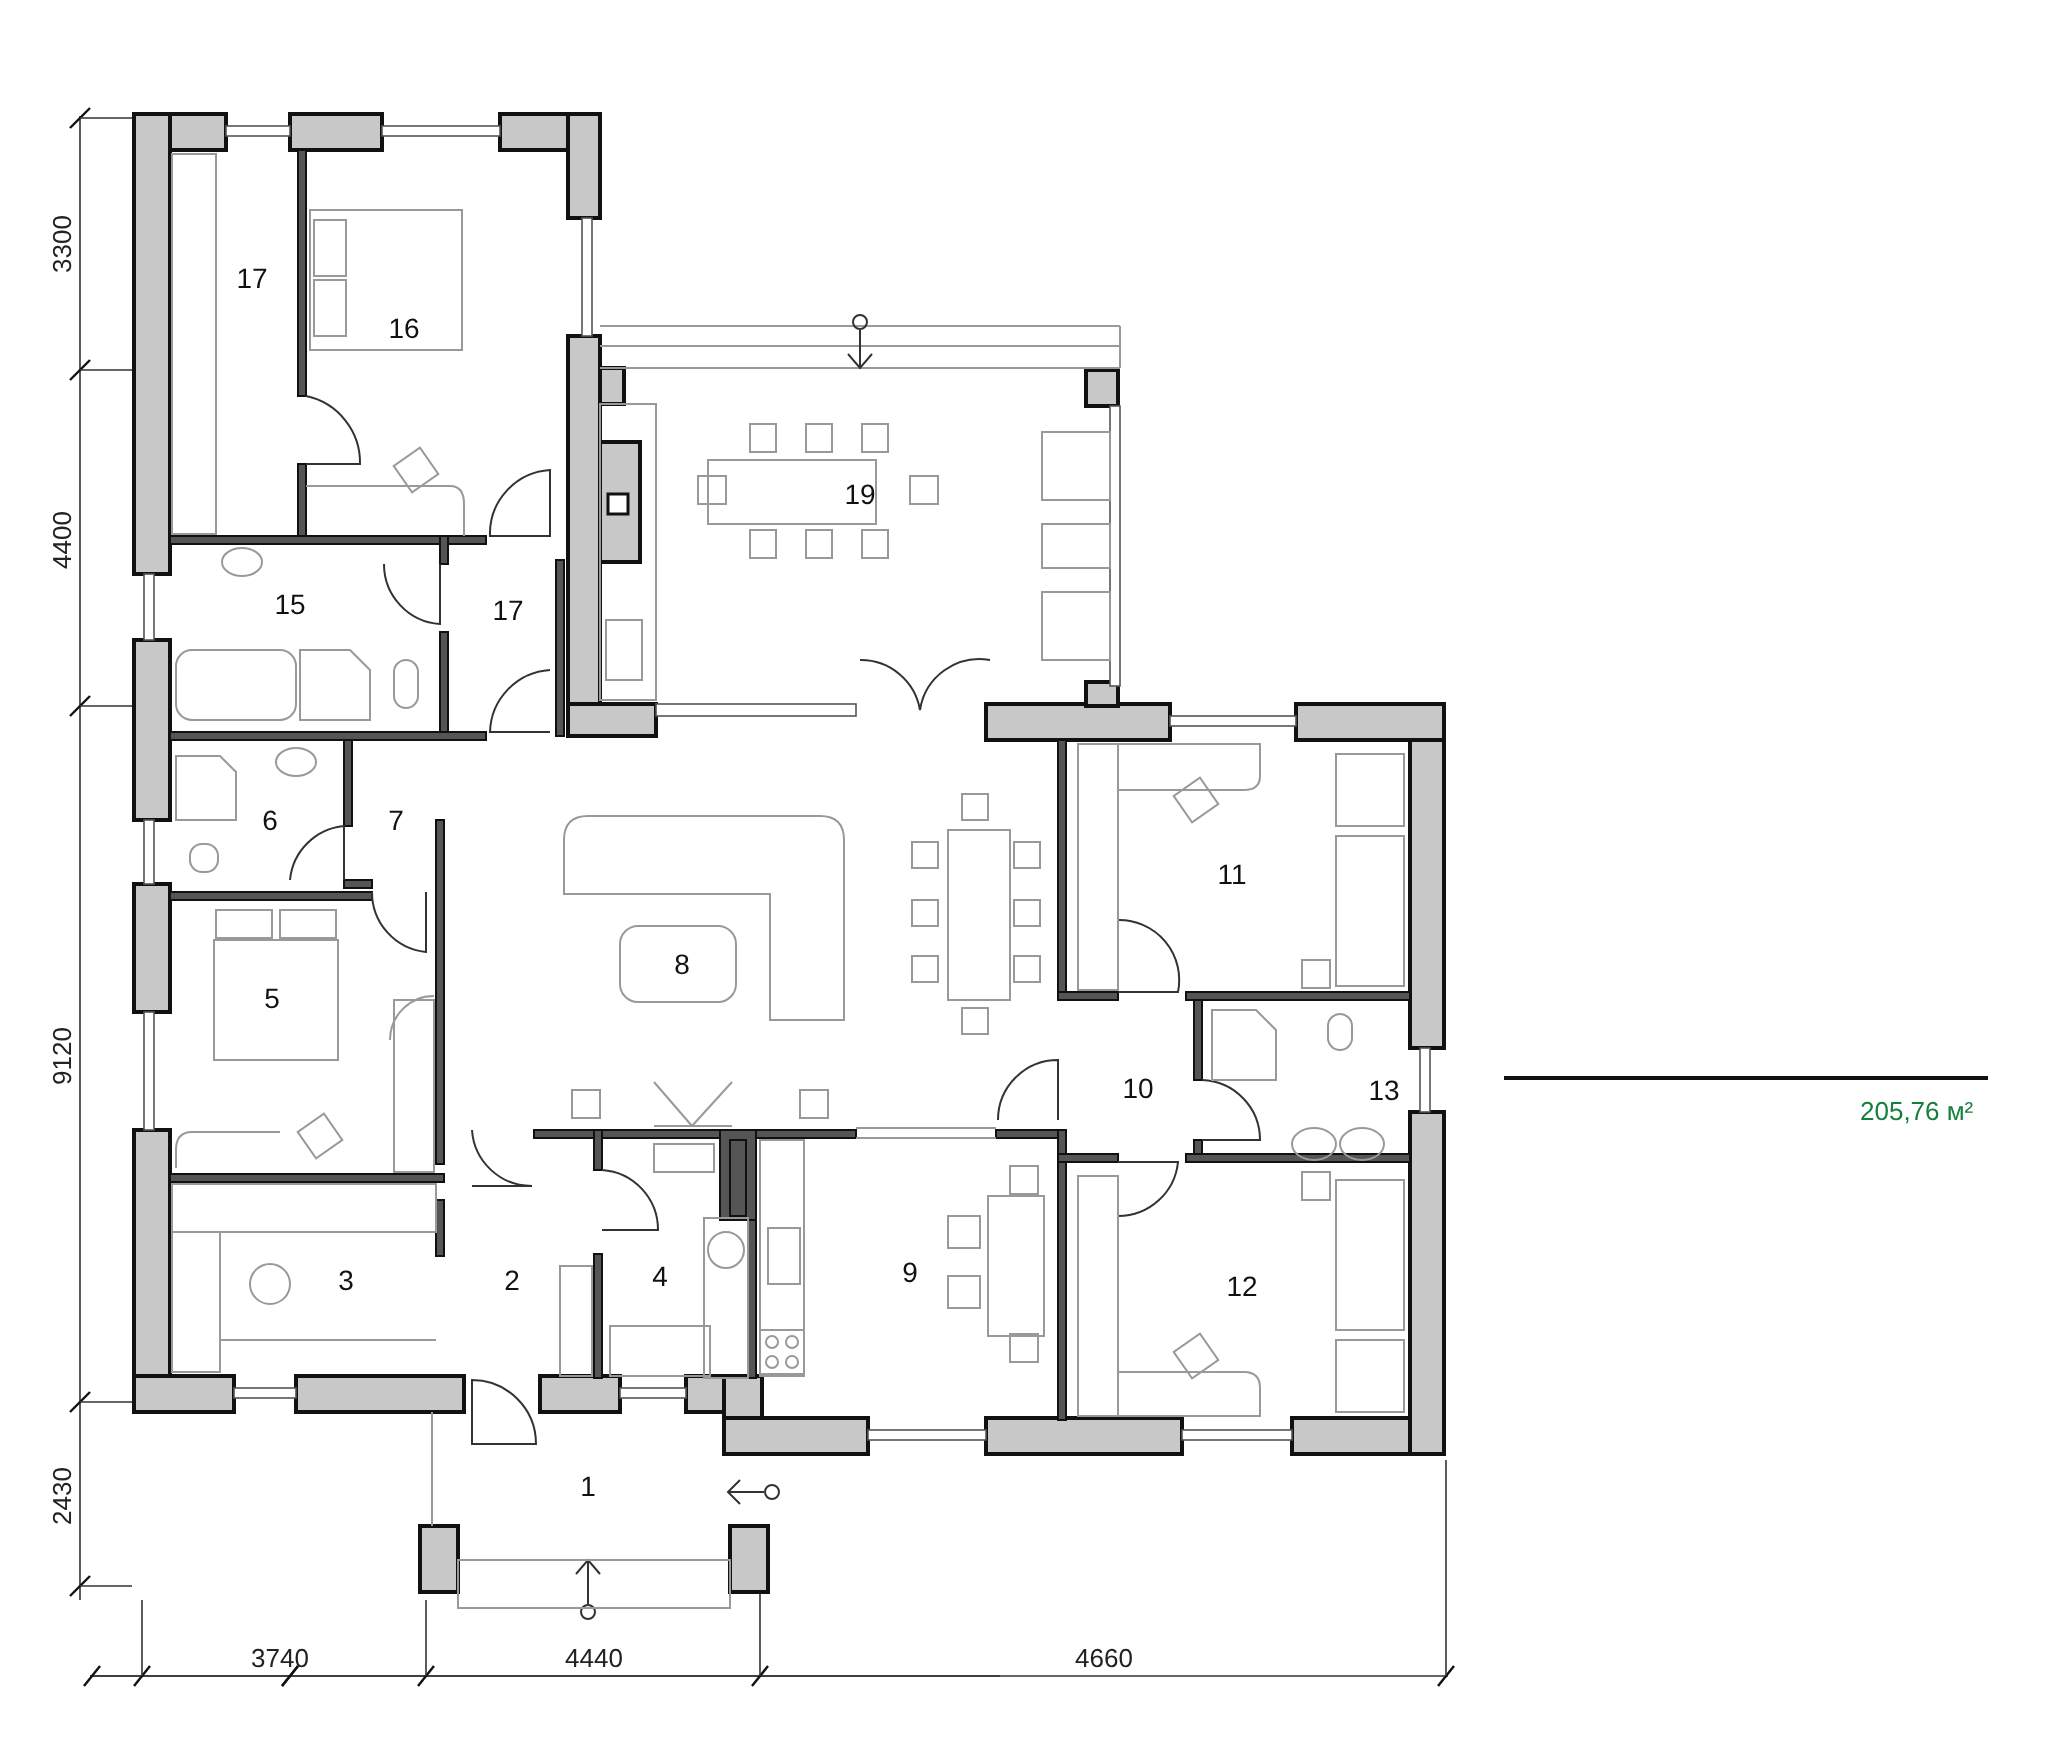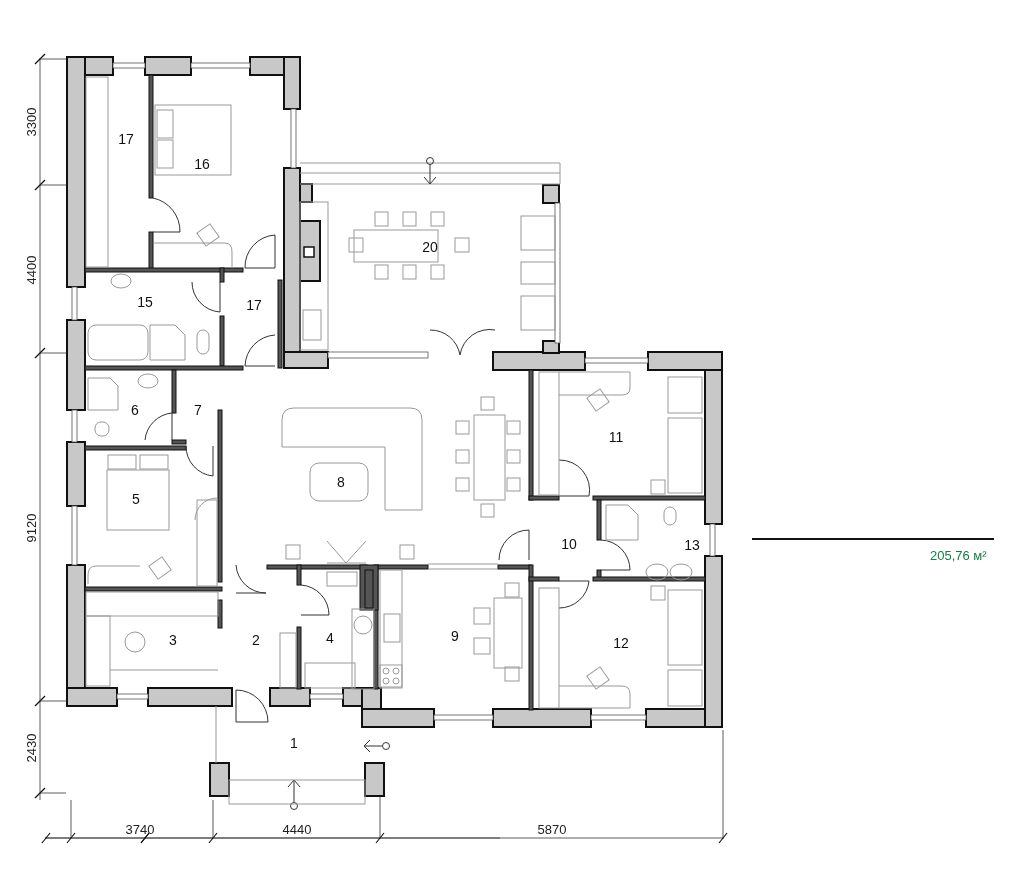--- a/index.html
+++ b/index.html
@@ -284,27 +284,27 @@
   <div class="room-label" style="left:341px;top:482px;">8</div>
   <div class="room-label" style="left:455px;top:636px;">9</div>
   <div class="room-label" style="left:569px;top:544px;">10</div>
   <div class="room-label" style="left:616px;top:437px;text-align:center;">11</div>
   <div class="room-label" style="left:621px;top:643px;">12</div>
   <div class="room-label" style="left:692px;top:545px;">13</div>
   <div class="room-label" style="left:254px;top:305px;">17</div>
   <div class="room-label" style="left:145px;top:302px;text-align:right;">15</div>
   <div class="room-label" style="left:202px;top:140px;margin-top:24px;">16</div>
   <div class="room-label" style="left:126px;top:139px;">17</div>
-  <div class="room-label" style="left:430px;top:247px;">20</div>
+  <div class="room-label" style="left:430px;top:247px;">19</div>
 </div>
 
 <div>
   <div class="dim-label v" style="left:31px;top:122px;">3300</div>
   <div class="dim-label v" style="left:31px;top:270px;">4400</div>
   <div class="dim-label v" style="left:31px;top:528px;">9120</div>
   <div class="dim-label v" style="left:31px;top:748px;">2430</div>
   <div class="dim-label" style="left:140px;top:829px;">3740</div>
   <div class="dim-label" style="left:297px;top:829px;">4440</div>
-  <div class="dim-label" style="left:552px;top:829px;">5870</div>
+  <div class="dim-label" style="left:552px;top:829px;">4660</div>
 </div>
 
 <div id="area-line"></div>
 <div id="area-value">205,76 м²</div>
 
 </body></html>

